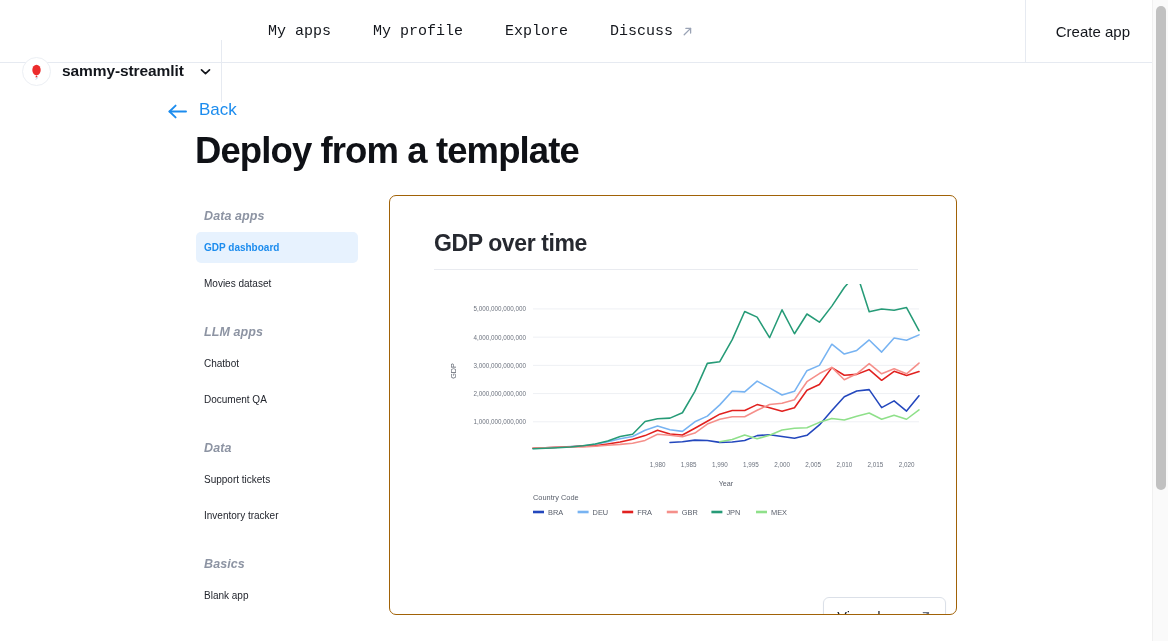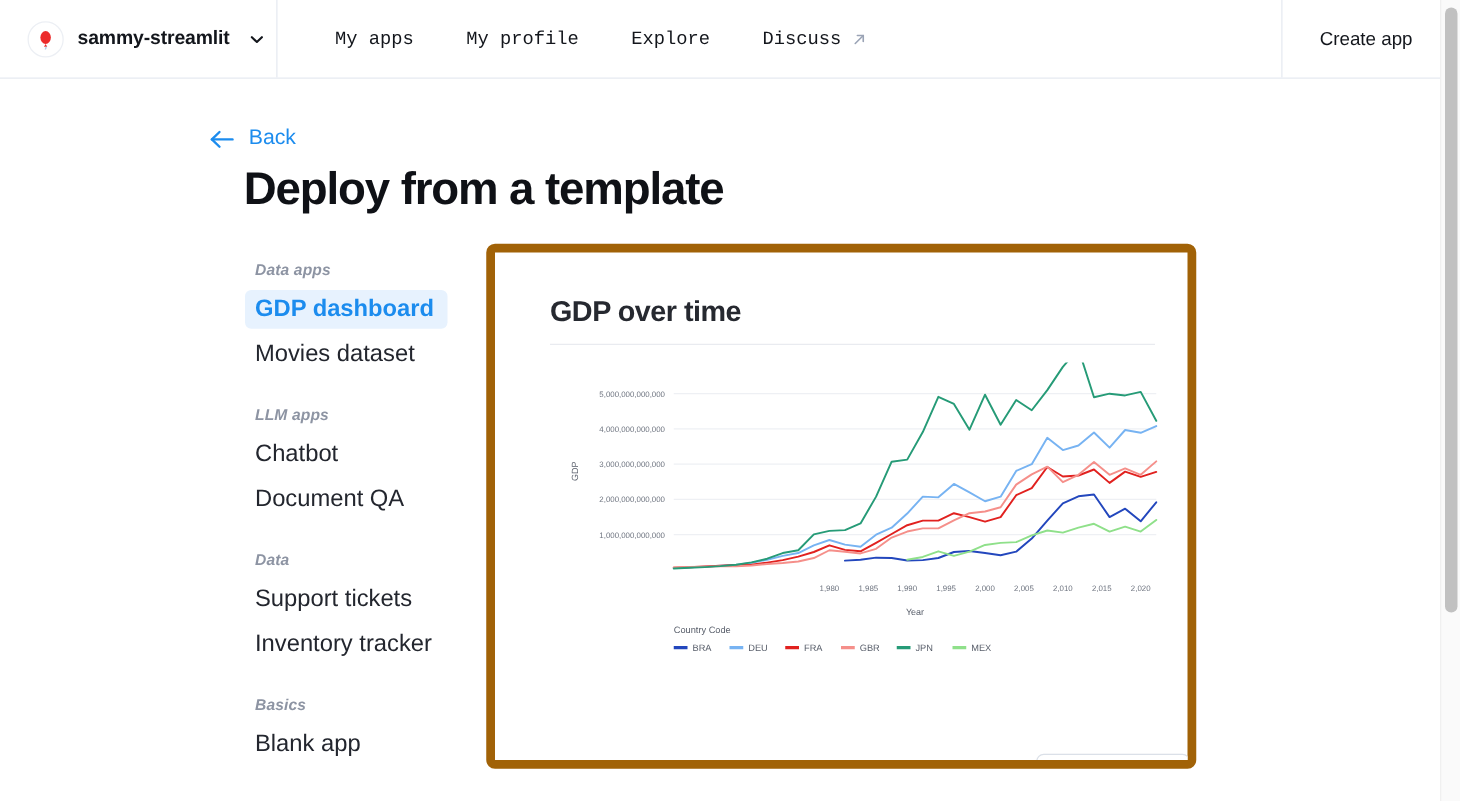--- a/index.html
+++ b/index.html
@@ -17,20 +17,21 @@
     background: #ffffff;
     border-bottom: 1px solid #e6eaf1;
     display: flex; align-items: stretch;
   }
   .account {
     width: 222px; height: 62px;
     border-right: 1px solid #e6eaf1;
     display: flex; align-items: center;
     padding-left: 22px; gap: 11px;
     cursor: pointer;
+    margin-top: 40px;
   }
   .avatar {
     width: 29px; height: 29px; border-radius: 50%;
     border: 1px solid #eceff4; background: #fff;
     display: flex; align-items: center; justify-content: center;
     flex: 0 0 auto;
   }
   .account-name {
     font-size: 15.5px; color: #13161c; font-weight: 600;
     letter-spacing: -0.1px; white-space: nowrap;
@@ -72,33 +73,33 @@
 
   
   .tpl-list { position: absolute; top: 203px; left: 196px; width: 162px; }
   .tpl-group-label {
     font-size: 12.5px; color: #8d94a3; font-weight: 600;
     letter-spacing: 0.1px; padding-left: 8px; font-style: italic;
   }
   .tpl-item {
     height: 31px; display: flex; align-items: center;
     padding-left: 8px; border-radius: 5px;
-    font-size: 19px; color: #23262e; cursor: pointer;
+    font-size: 10px; color: #23262e; cursor: pointer;
     white-space: nowrap;
   }
   .tpl-item.active {
     background: #e7f2fe; color: #1c8cee; font-weight: 700;
   }
 
   
   .card {
     position: absolute; top: 195px; left: 389px;
     width: 568px; height: 420px;
     background: #ffffff;
-    border: 7px solid #a16207; border-radius: 7px;
+    border: 1px solid #a16207; border-radius: 7px;
     overflow: hidden;
   }
   .card-title {
     position: absolute; top: 34px; left: 44px;
     font-size: 23px; font-weight: 700; color: #262930;
     letter-spacing: -0.4px;
   }
   .card-rule {
     position: absolute; top: 73px; left: 44px;
     width: 484px; height: 1px; background: #e9ebf0;

